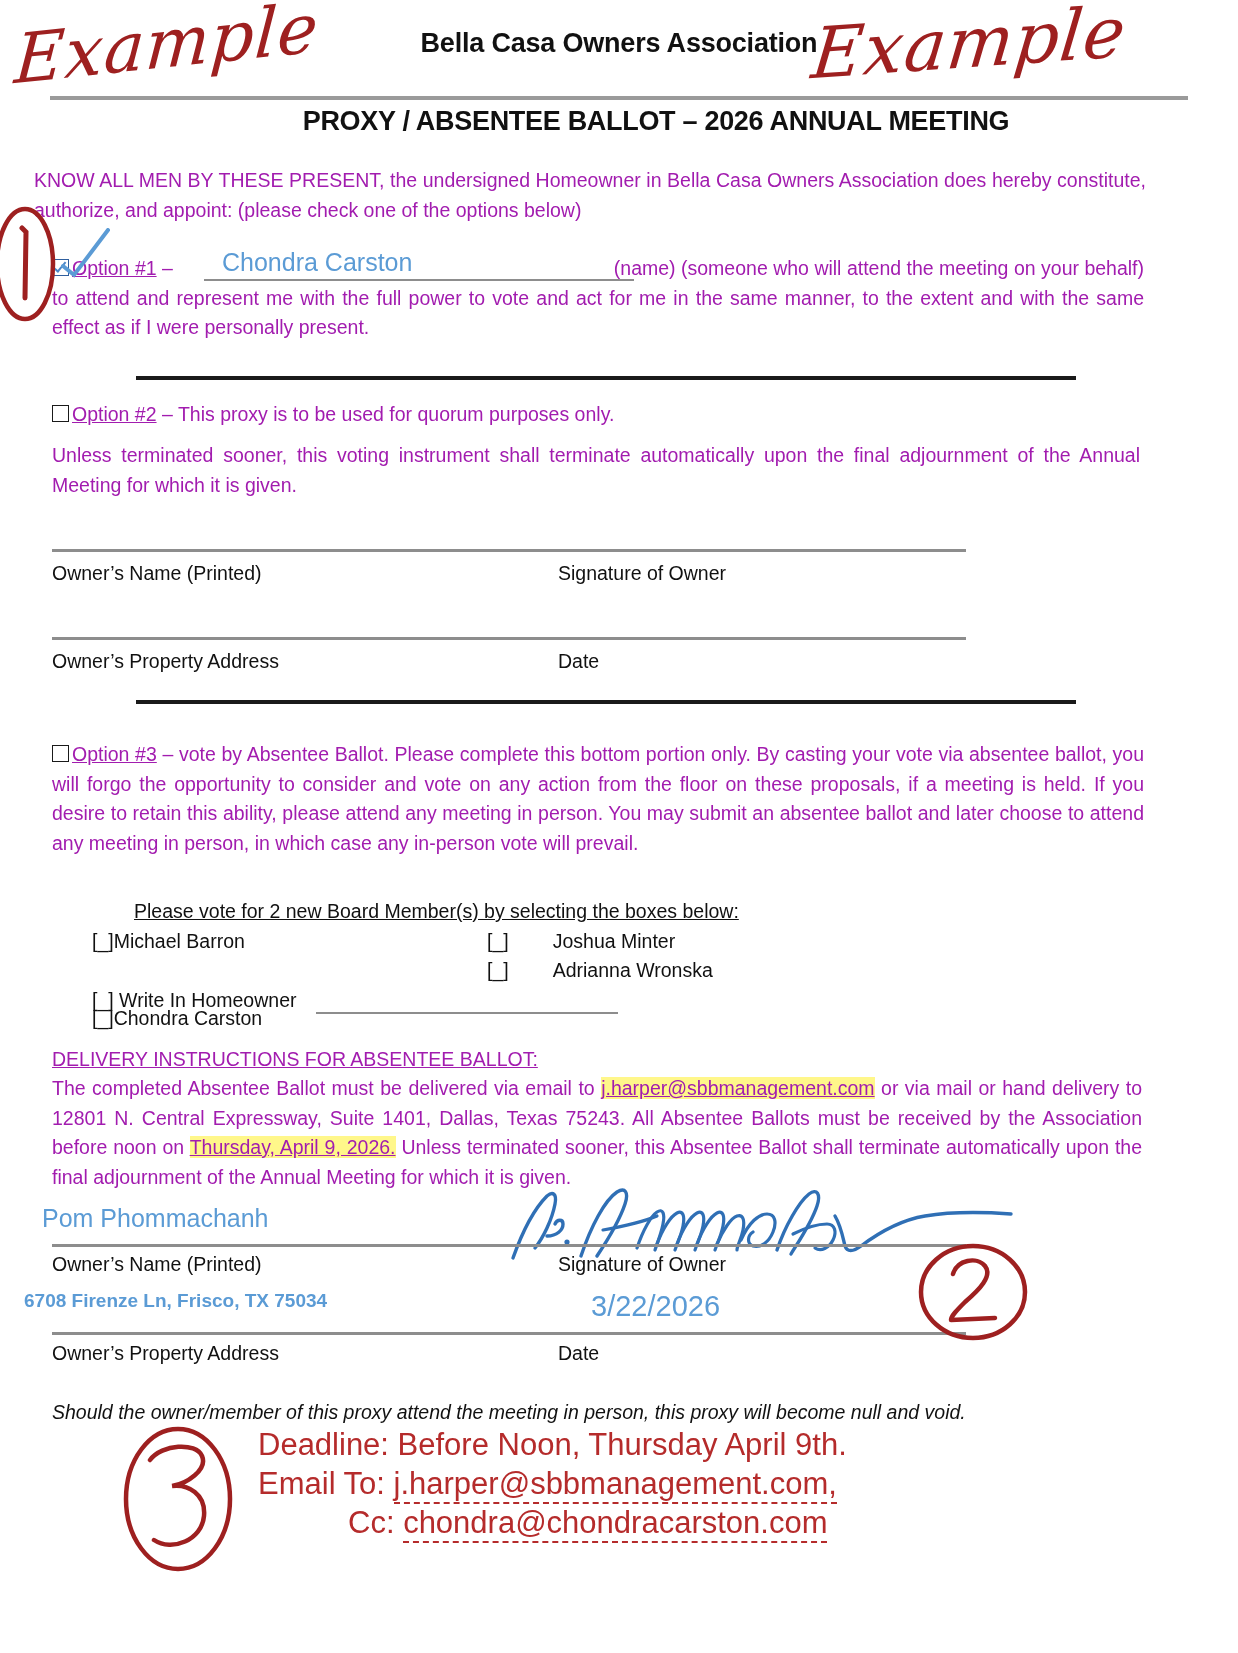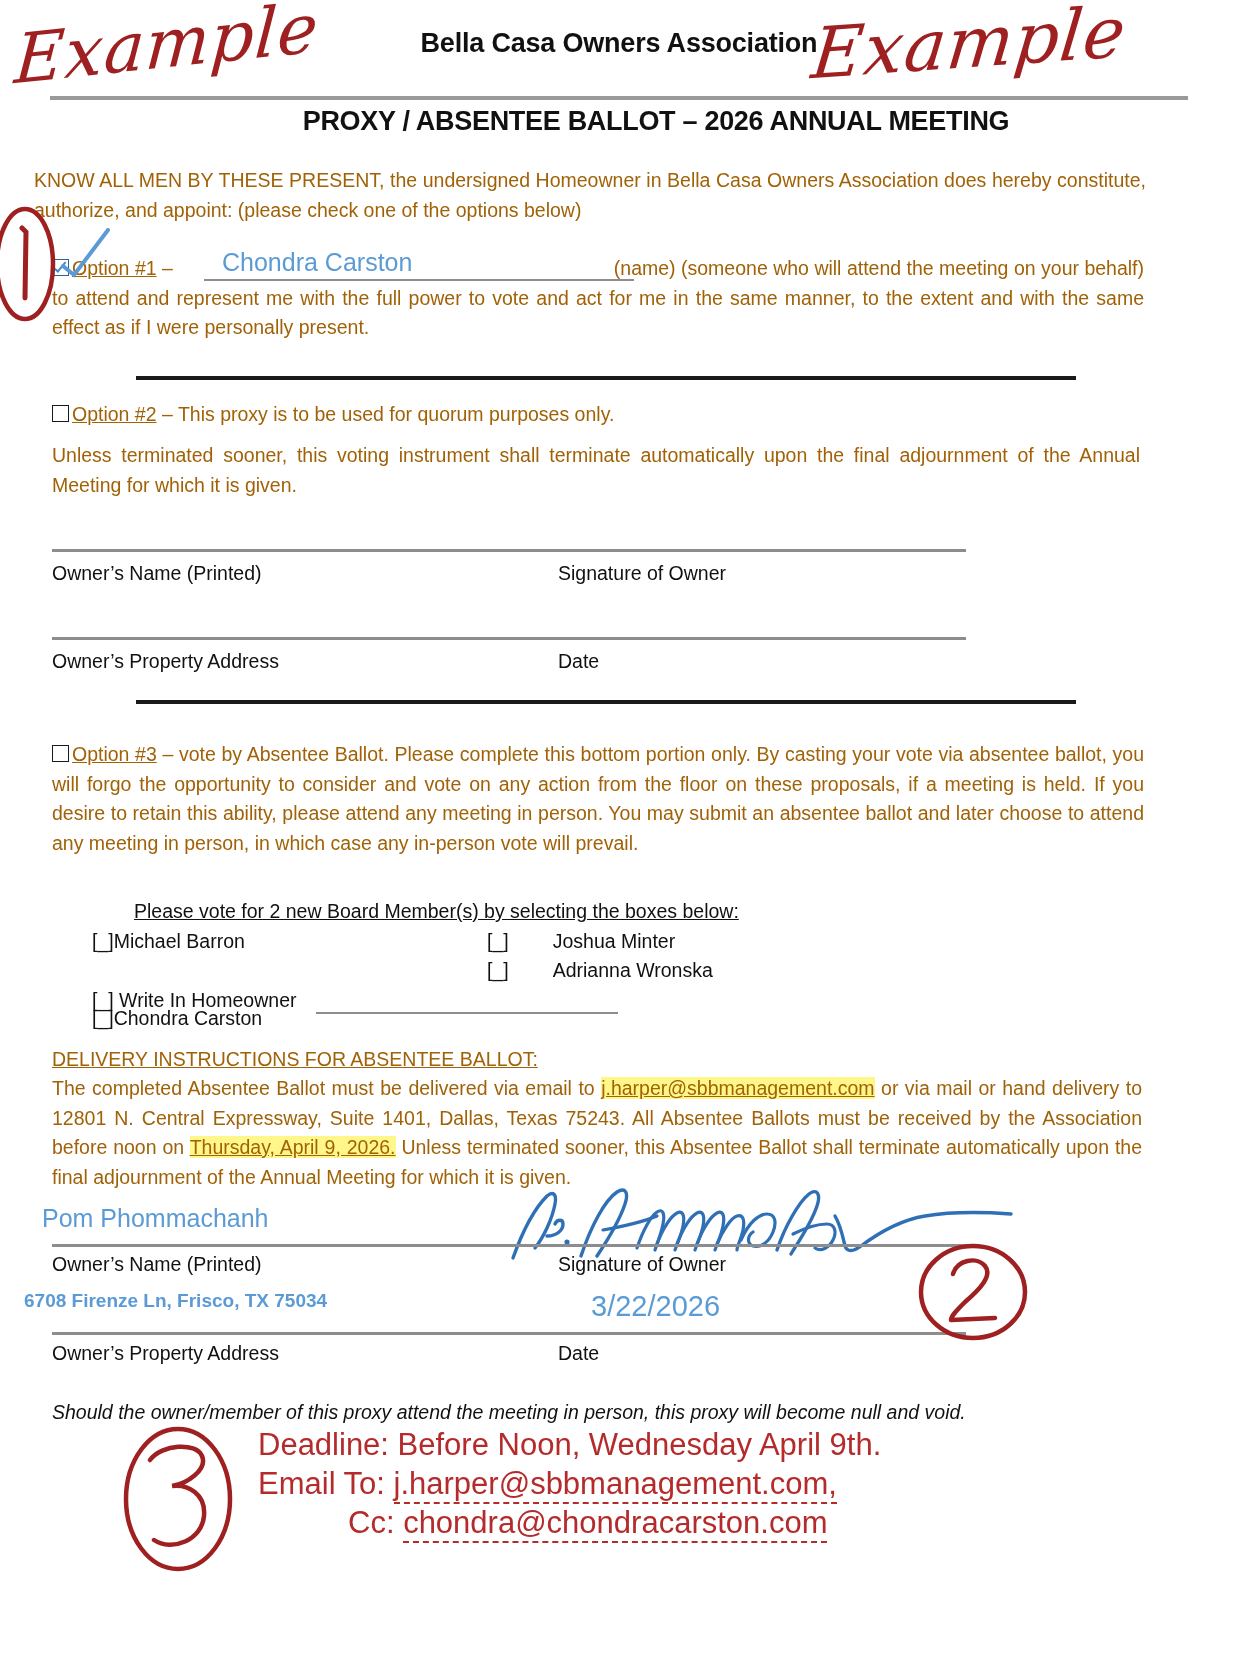--- a/index.html
+++ b/index.html
@@ -73,21 +73,21 @@
     letter-spacing: -0.3px;
     padding-left: 37px;
   }
 
   
   .para {
     position: absolute;
     font-size: 19.5px;
     line-height: 29.5px;
     text-align: justify;
-    color: #a16207;
+    color: #a21caf;
   }
   .para.nojust { text-align: left; }
 
   
   .thick-rule {
     position: absolute;
     height: 4px;
     background: #1a1a1a;
   }
   .thin-rule {
@@ -347,21 +347,21 @@
   <div class="sig-label" style="left:52px; top:1342px;">Owner’s Property Address</div>
   <div class="sig-label" style="left:558px; top:1342px;">Date</div>
 
   <svg class="red-anno" id="anno-2" viewBox="0 0 120 105">
     <ellipse cx="58" cy="52" rx="52" ry="46" fill="none" stroke="#9e2020" stroke-width="4.5"></ellipse>
     <path d="M38 34 C42 20 62 16 70 26 C78 36 64 50 50 62 C42 70 36 76 36 80 L80 78" fill="none" stroke="#9e2020" stroke-width="4.5" stroke-linecap="round" stroke-linejoin="round"></path>
   </svg>
 
   <div id="italic-note">Should the owner/member of this proxy attend the meeting in person, this proxy will become null and void.</div>
 
-  <div class="redline" id="red-deadline">Deadline: Before Noon, Wednesday April 9th.</div>
+  <div class="redline" id="red-deadline">Deadline: Before Noon, Thursday April 9th.</div>
 
   <div class="redline" id="red-email">
     <span>Email To: </span><span class="dashed-ul">j.harper@sbbmanagement.com,</span>
   </div>
 
   <div class="redline" id="red-cc">
     <span>Cc: </span><span class="dashed-ul">chondra@chondracarston.com</span>
   </div>
 
   <svg class="red-anno" id="anno-3" viewBox="0 0 120 150">

